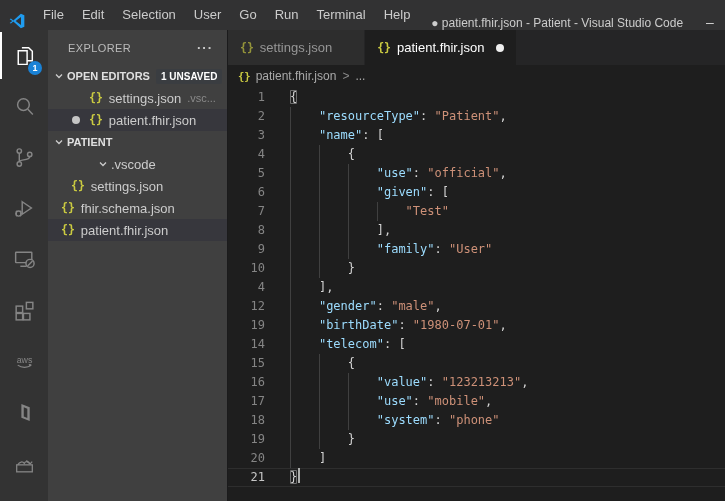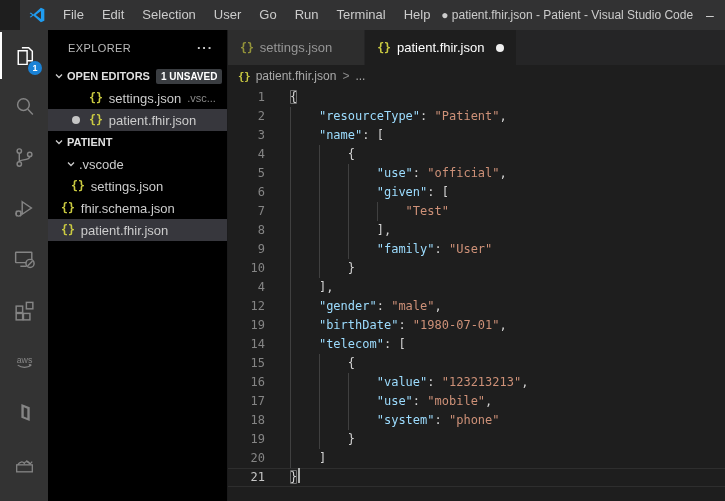--- a/index.html
+++ b/index.html
@@ -1,21 +1,21 @@
 <!DOCTYPE html>
 <html><head>
 <meta charset="utf-8">
 <style>
   html,body{margin:0;padding:0;width:725px;height:501px;overflow:hidden;background:#1e1e1e;
     font-family:"Liberation Sans",sans-serif;-webkit-font-smoothing:antialiased;}
   .window{width:725px;height:501px;display:flex;flex-direction:column;}
 
   
-  .titlebar{height:30px;background:#323233;display:flex;align-items:center;color:#cccccc;
-    font-size:13px;flex:none;margin-left:20px;}
+  .titlebar{height:30px;background:#323233;display:flex;align-items:flex-end;color:#cccccc;
+    font-size:13px;flex:none;}
   .logo{width:34px;display:flex;align-items:center;justify-content:center;flex:none;}
   .menubar{display:flex;flex:none;}
   .menu-item{padding:0 9px;height:30px;line-height:30px;white-space:nowrap;}
   .window-title{flex:1;text-align:center;font-size:12px;color:#cccccc;white-space:nowrap;
     overflow:hidden;}
   .win-min{width:30px;text-align:center;color:#cccccc;font-size:14px;flex:none;}
 
   .main{flex:1;display:flex;min-height:0;}
 
   
@@ -24,21 +24,21 @@
     position:relative;}
   .ab-item svg{width:25px;height:25px;}
   .ab-item.active{color:#ffffff;}
   .ab-item.active::before{content:'';position:absolute;left:0;top:2px;bottom:2px;width:2px;
     background:#ffffff;}
   .ab-badge{position:absolute;right:6px;bottom:6px;width:14px;height:14px;border-radius:50%;
     background:#1a82d6;color:#ffffff;font-size:9px;display:flex;align-items:center;
     justify-content:center;font-weight:700;}
 
   
-  .sidebar{width:180px;background:#000000;flex:none;color:#cccccc;font-size:13px;
+  .sidebar{width:180px;background:#404040;flex:none;color:#cccccc;font-size:13px;
     border-right:1px solid #1b1b1c;box-sizing:border-box;overflow:hidden;}
   .sidebar-head{height:35px;display:flex;align-items:center;padding:0 14px 0 20px;
     font-size:11px;color:#bbbbbb;}
   .sidebar-head .ttl{flex:1;letter-spacing:.4px;}
   .more{color:#cccccc;font-size:13px;font-weight:700;letter-spacing:1px;}
   .section-header{height:22px;display:flex;align-items:center;font-weight:700;font-size:11px;
     color:#e0e0e0;padding-left:3px;}
   .chev{width:16px;display:flex;justify-content:center;color:#cccccc;flex:none;}
   .badge{background:#3a3d41;color:#ffffff;font-size:10px;font-weight:700;padding:2px 5px;
     border-radius:2px;margin-left:6px;white-space:nowrap;}
@@ -202,21 +202,21 @@
         </div>
       <div class="section-header">
         <span class="chev">
           <svg viewBox="0 0 10 10" width="10" height="10" fill="none" stroke="currentColor" stroke-width="1.3">
               <path d="M2 3.5L5 6.5L8 3.5"></path>
             </svg>
         </span>
         <span>PATIENT</span>
       </div>
       <div id="tree">
-          <div class="tree-row" style="padding-left: 15px;">
+          <div class="tree-row" style="padding-left: 15px; margin-left: 32px;">
             <span class="chev">
               <svg viewBox="0 0 10 10" width="10" height="10" fill="none" stroke="currentColor" stroke-width="1.3">
                 <path d="M2 3.5L5 6.5L8 3.5"></path>
               </svg>
             </span>
             <span class="fname">.vscode</span>
           </div>
           <div class="tree-row" style="padding-left: 23px;">
             <span class="json-ico">{}</span>
             <span class="fname">settings.json</span>

